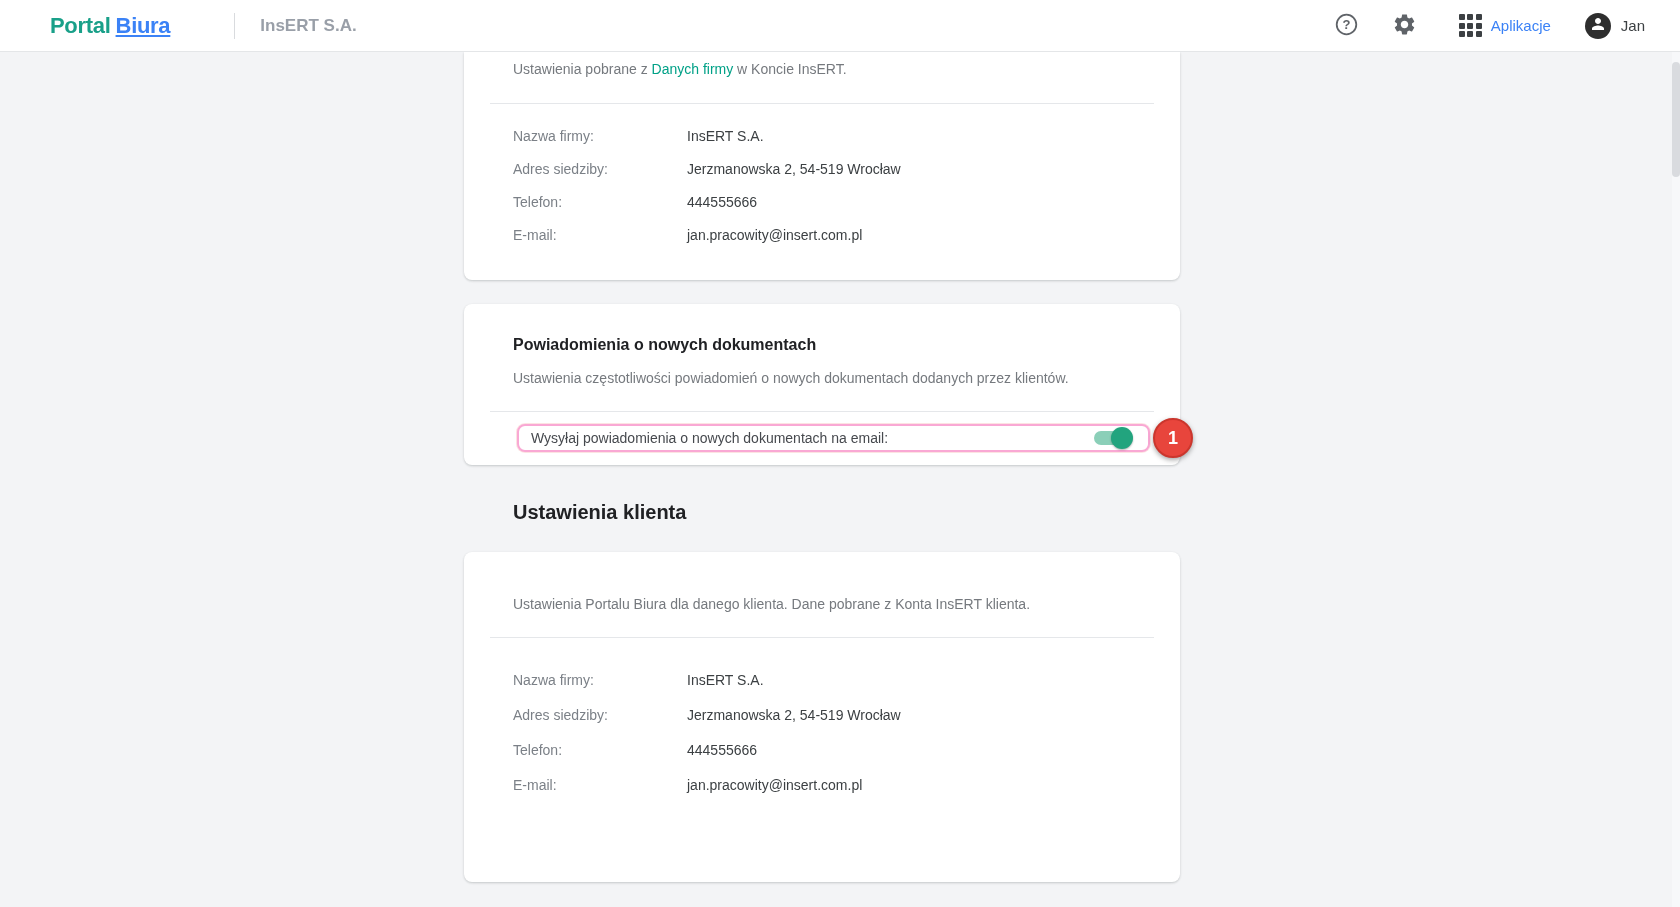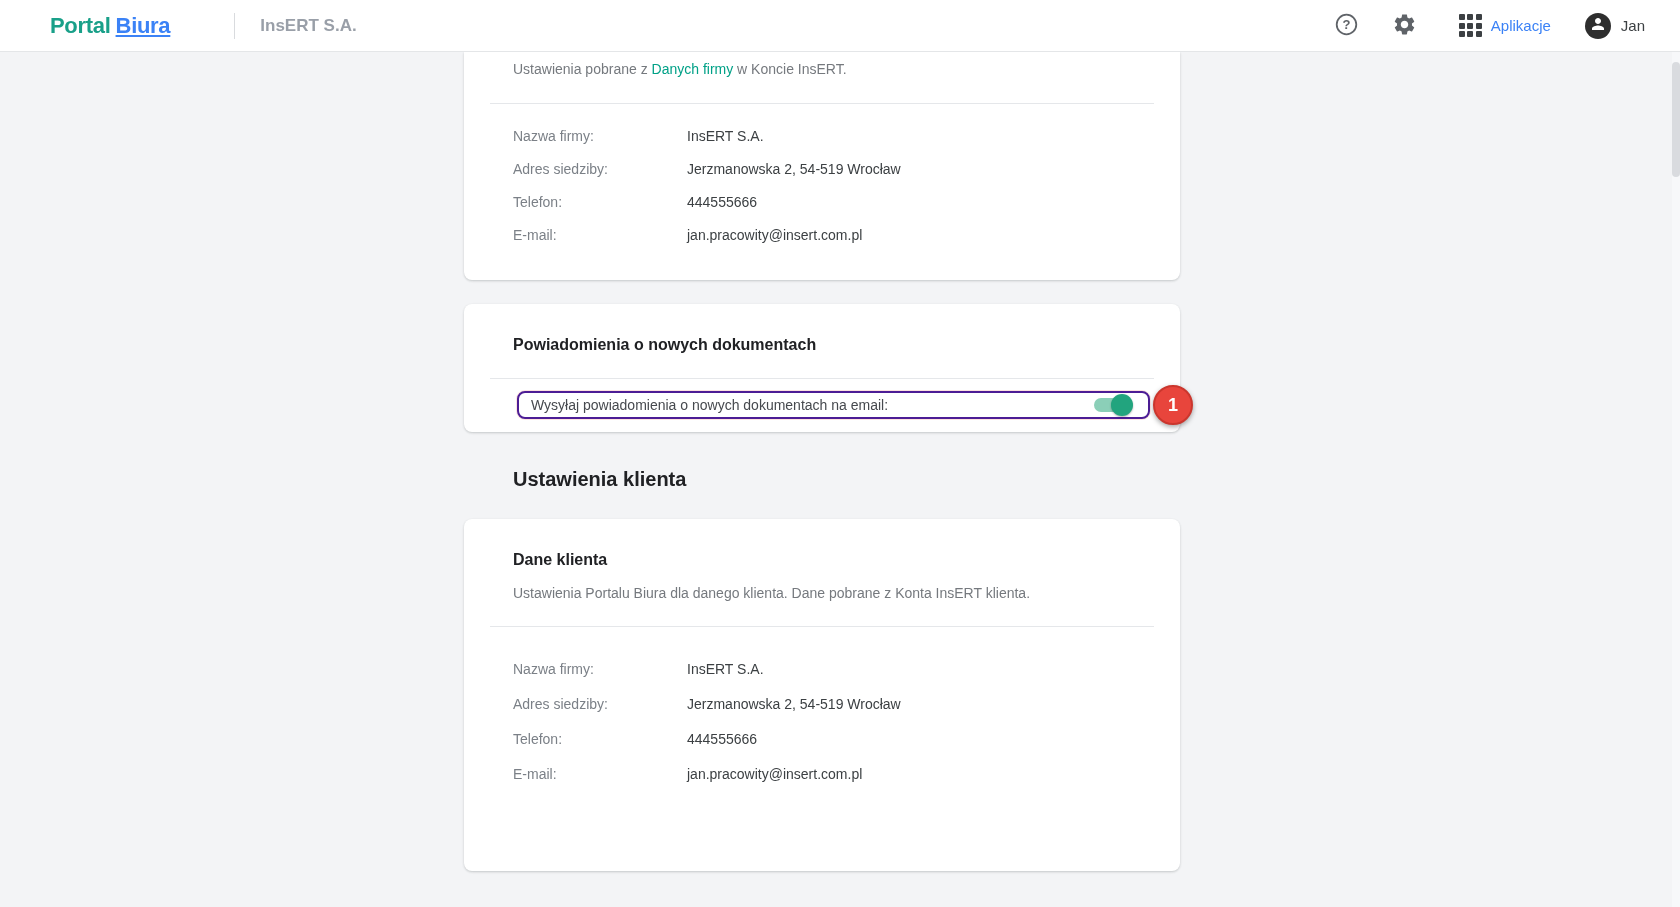--- a/index.html
+++ b/index.html
@@ -55,21 +55,21 @@
   .card-notif{margin-top:24px;padding:30px 0 13px;}
   .card-title{margin:0;padding:0 49px;font-size:16px;line-height:22px;font-weight:bold;color:#202124;}
   .card-desc{margin:12px 0 0;padding:0 49px;font-size:14px;line-height:21px;color:#75797e;}
   .card-desc.narrow{max-width:560px;}
   .card-notif .divider{margin-top:22px;}
 
   .annot-wrap{position:relative;margin-left:53px;}
   .annot-wrap.first{margin-top:12px;width:633px;}
   .annot-wrap.second{margin-top:24px;width:386px;}
   .red-box{
-    border:2px solid #4c1d95;border-radius:8px;background:#fff;
+    border:2px solid #f9a8d4;border-radius:8px;background:#fff;
     box-sizing:border-box;box-shadow:0 0 0 1px rgba(232,68,60,.15);
   }
   .row-toggle{height:28px;display:flex;align-items:center;padding:0 12px;width:633px;}
   .row-toggle .toggle-lbl{font-size:14px;color:#46494e;}
 
   .switch{position:relative;width:36px;height:14px;margin-left:auto;margin-right:6px;cursor:pointer;}
   .switch-track{position:absolute;left:0;top:0;width:36px;height:14px;border-radius:7px;background:#8bcfb8;}
   .switch-knob{position:absolute;right:-3px;top:-4px;width:22px;height:22px;border-radius:50%;background:#22a47e;box-shadow:0 1px 2px rgba(0,0,0,.3);}
 
   .row-schedule{height:36px;display:flex;align-items:stretch;width:386px;overflow:hidden;}
@@ -175,39 +175,39 @@
       </div>
       <div class="data-row">
         <span class="lbl">E-mail:</span>
         <span class="val">jan.pracowity@insert.com.pl</span>
       </div>
     </div>
   </section>
 
   <section class="card card-notif">
     <h3 class="card-title">Powiadomienia o nowych dokumentach</h3>
+    <p class="card-desc narrow">Ustawienia częstotliwości powiadomień o nowych dokumentach dodanych przez klientów.</p>
     <div class="divider"></div>
 
     <div class="annot-wrap first">
       <div class="red-box row-toggle">
         <span class="toggle-lbl">Wysyłaj powiadomienia o nowych dokumentach na email:</span>
         <span class="switch" role="switch" aria-checked="true">
           <span class="switch-track"></span>
           <span class="switch-knob"></span>
         </span>
       </div>
       <div class="badge badge-1">1</div>
     </div>
 
   </section>
 
   <h2 class="section-heading">Ustawienia klienta</h2>
 
   <section class="card card-client">
-    <h3 class="card-title">Dane klienta</h3>
     <p class="card-desc">Ustawienia Portalu Biura dla danego klienta. Dane pobrane z Konta InsERT klienta.</p>
     <div class="divider"></div>
     <div class="rows rows-35">
       <div class="data-row">
         <span class="lbl">Nazwa firmy:</span>
         <span class="val">InsERT S.A.</span>
       </div>
       <div class="data-row">
         <span class="lbl">Adres siedziby:</span>
         <span class="val">Jerzmanowska 2, 54-519 Wrocław</span>

